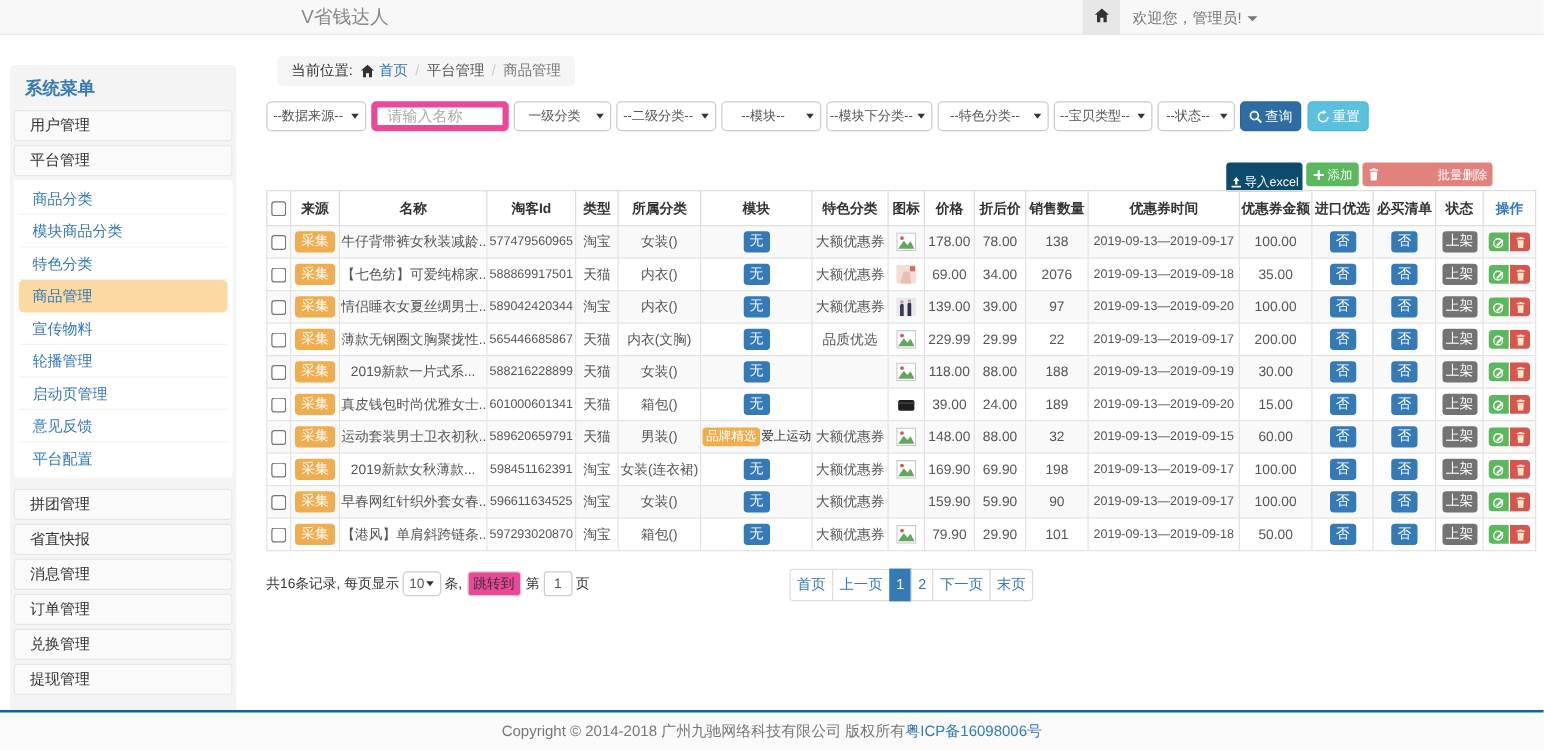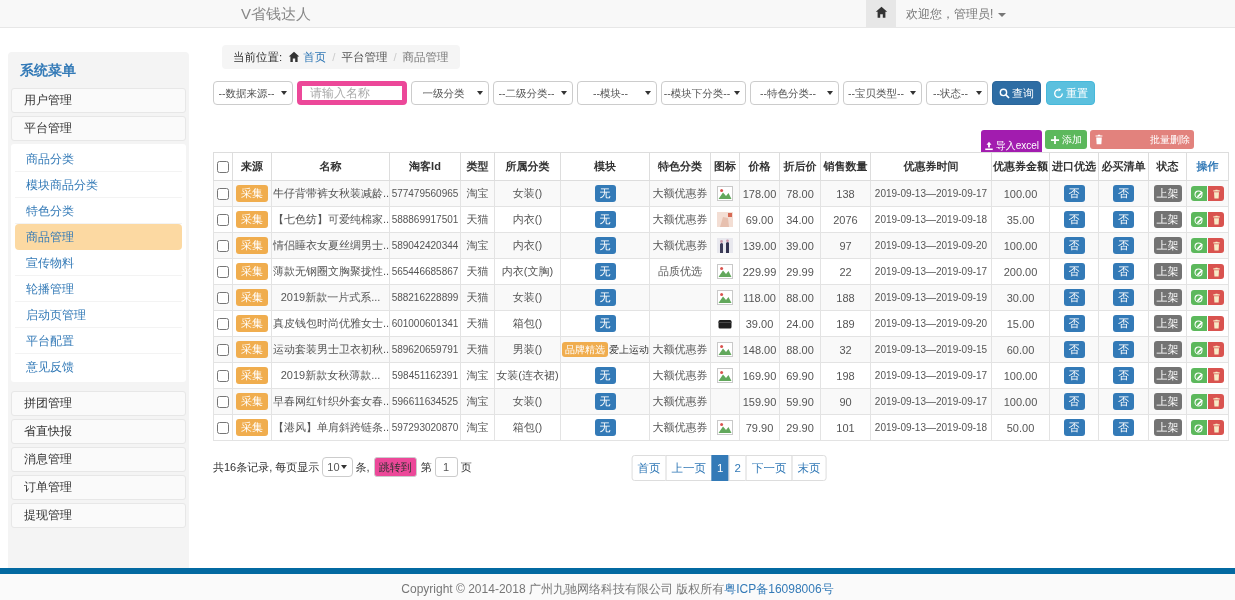--- a/index.html
+++ b/index.html
@@ -36,21 +36,21 @@
   .sel .sel-caret { position:absolute; right:5px; top:9px; width:0; height:0; border-left:3.5px solid transparent; border-right:3.5px solid transparent; border-top:4.5px solid #333; }
   .flt-input { height:24px; width:110px; border:5px solid #ec4899; border-radius:4px; padding:0 8px; margin-right:4px; color:#555; font-size:12px; font-family:inherit; }
   .flt-input::placeholder { color:#aaa; }
   .btn { display:inline-flex; align-items:center; justify-content:center; border:none; border-radius:3px; color:#fff; cursor:pointer; font-family:inherit; }
   .btn-search { height:24px; padding:0 6px; background:#2e6da4; border:1px solid #2b669a; border-radius:4px; font-size:11px; margin-right:5px; }
   .btn-reset  { height:24px; padding:0 6px; background:#5bc0de; border:1px solid #46b8da; border-radius:4px; font-size:11px; }
   .btn svg { margin-right:2px; }
 
   
   .toolbar { position:absolute; top:130px; right:41px; height:19px; display:flex; z-index:2; }
-  .btn-import { height:19px; padding:16px 3px; background:#a21caf; font-size:10px; margin-right:3px; }
+  .btn-import { height:19px; padding:16px 3px; background:#0c4a6e; font-size:10px; margin-right:3px; }
   .btn-add    { height:19px; padding:0 5px; background:#5cb85c; font-size:10px; margin-right:3px; }
   .btn-bdel   { height:19px; padding:0 4px; background:#e2827d; font-size:10px;gap:44px; }
 
   
   .grid-wrap { position:absolute; left:213px; top:152px; width:1014px; z-index:2; }
   table.grid { width:1014px; border-collapse:collapse; table-layout:fixed; }
   .grid th { height:28px; font-size:11px; font-weight:bold; color:#333; background:#fff; border:1px solid #ddd; text-align:center; padding:0 1px; overflow:hidden; white-space:nowrap; }
   .grid th.op-head { color:#337ab7; }
   .grid td { height:26px; font-size:11px; color:#555; border:1px solid #e3e3e3; border-top:1px solid #ddd; text-align:center; padding:0 1px; overflow:hidden; white-space:nowrap; }
   .grid tbody tr:nth-child(odd) td { background:#f9f9f9; }
@@ -74,21 +74,21 @@
   .records .sel .sel-caret { top:7px; }
   .jump-btn { height:20px; line-height:18px; background:#ec4899; border:1px solid #ccc; border-radius:3px; padding:0 4px; margin:0 4px; color:#333; cursor:pointer; font-size:11px; font-family:inherit; }
   .jump-input { width:23px; height:20px; border:1px solid #ccc; border-radius:3px; text-align:center; margin:0 3px; color:#555; font-size:11px; font-family:inherit; }
   .pager { position:absolute; left:729px; top:455px; transform:translateX(-50%); display:inline-flex; z-index:2; }
   .page-btn { min-width:9px; height:26px; line-height:24px; padding:0 5px; border:1px solid #ddd; background:#fff; color:#337ab7; text-align:center; margin-left:-1px; cursor:pointer; font-size:11.5px; }
   .page-btn:first-child { border-radius:3px 0 0 3px; margin-left:0; }
   .page-btn:last-child { border-radius:0 3px 3px 0; }
   .page-btn.active { background:#337ab7; border-color:#337ab7; color:#fff; }
 
   
-  .footer { position:absolute; left:0; top:568px; width:1235px; height:32px; background:#fafafa; border-top:6px solid #0369a1; z-index:10; text-align:center; line-height:31px; color:#777; }
+  .footer { position:absolute; left:0; top:568px; width:1235px; height:32px; background:#fafafa; border-top:2px solid #0369a1; z-index:10; text-align:center; line-height:31px; color:#777; }
   .footer .icp { color:#337ab7; cursor:pointer; }
 </style>
 </head>
 <body>
 
 <div class="topbar" data-name="top-navbar">
   <div class="brand" data-name="app-title">V省钱达人</div>
   <div class="home-btn" data-name="home-button">
     <span data-name="home-icon">
       <svg width="13" height="13" viewBox="0 0 16 16">
@@ -107,27 +107,28 @@
       <div class="acc-item" data-name="sidebar-item-0">用户管理</div>
       <div class="acc-item" data-name="sidebar-item-1">平台管理</div>
       <div class="submenu" data-name="sidebar-submenu">
         <div class="submenu-item" data-name="sidebar-subitem-0">商品分类</div>
         <div class="submenu-item" data-name="sidebar-subitem-1">模块商品分类</div>
         <div class="submenu-item" data-name="sidebar-subitem-2">特色分类</div>
         <div class="submenu-item active" data-name="sidebar-subitem-3">商品管理</div>
         <div class="submenu-item" data-name="sidebar-subitem-4">宣传物料</div>
         <div class="submenu-item" data-name="sidebar-subitem-6">轮播管理</div>
         <div class="submenu-item" data-name="sidebar-subitem-7">启动页管理</div>
+        <div class="submenu-item" data-name="sidebar-subitem-8">意见反馈</div>
         <div class="submenu-item" data-name="sidebar-subitem-9">平台配置</div>
-        <div class="submenu-item" data-name="sidebar-subitem-8">意见反馈</div>
       </div>
       <div class="acc-item" data-name="sidebar-item-bottom-0">拼团管理</div>
       <div class="acc-item" data-name="sidebar-item-bottom-1">省直快报</div>
       <div class="acc-item" data-name="sidebar-item-bottom-2">消息管理</div>
       <div class="acc-item" data-name="sidebar-item-bottom-3">订单管理</div>
+      <div class="acc-item" data-name="sidebar-item-bottom-4">兑换管理</div>
       <div class="acc-item" data-name="sidebar-item-bottom-5">提现管理</div>
     </div>
 </div>
 
 <div class="breadcrumb" data-name="breadcrumb">
   <span class="bc-prefix" data-name="breadcrumb-prefix">当前位置:</span>
   <span data-name="breadcrumb-home-icon" style="margin-right:3px;display:inline-flex;">
     <svg width="12" height="12" viewBox="0 0 16 16">
         <path fill="#333" d="M8 1 L15 7.2 H12.8 V14.5 H9.6 V10 H6.4 V14.5 H3.2 V7.2 H1 Z"></path>
       </svg>

